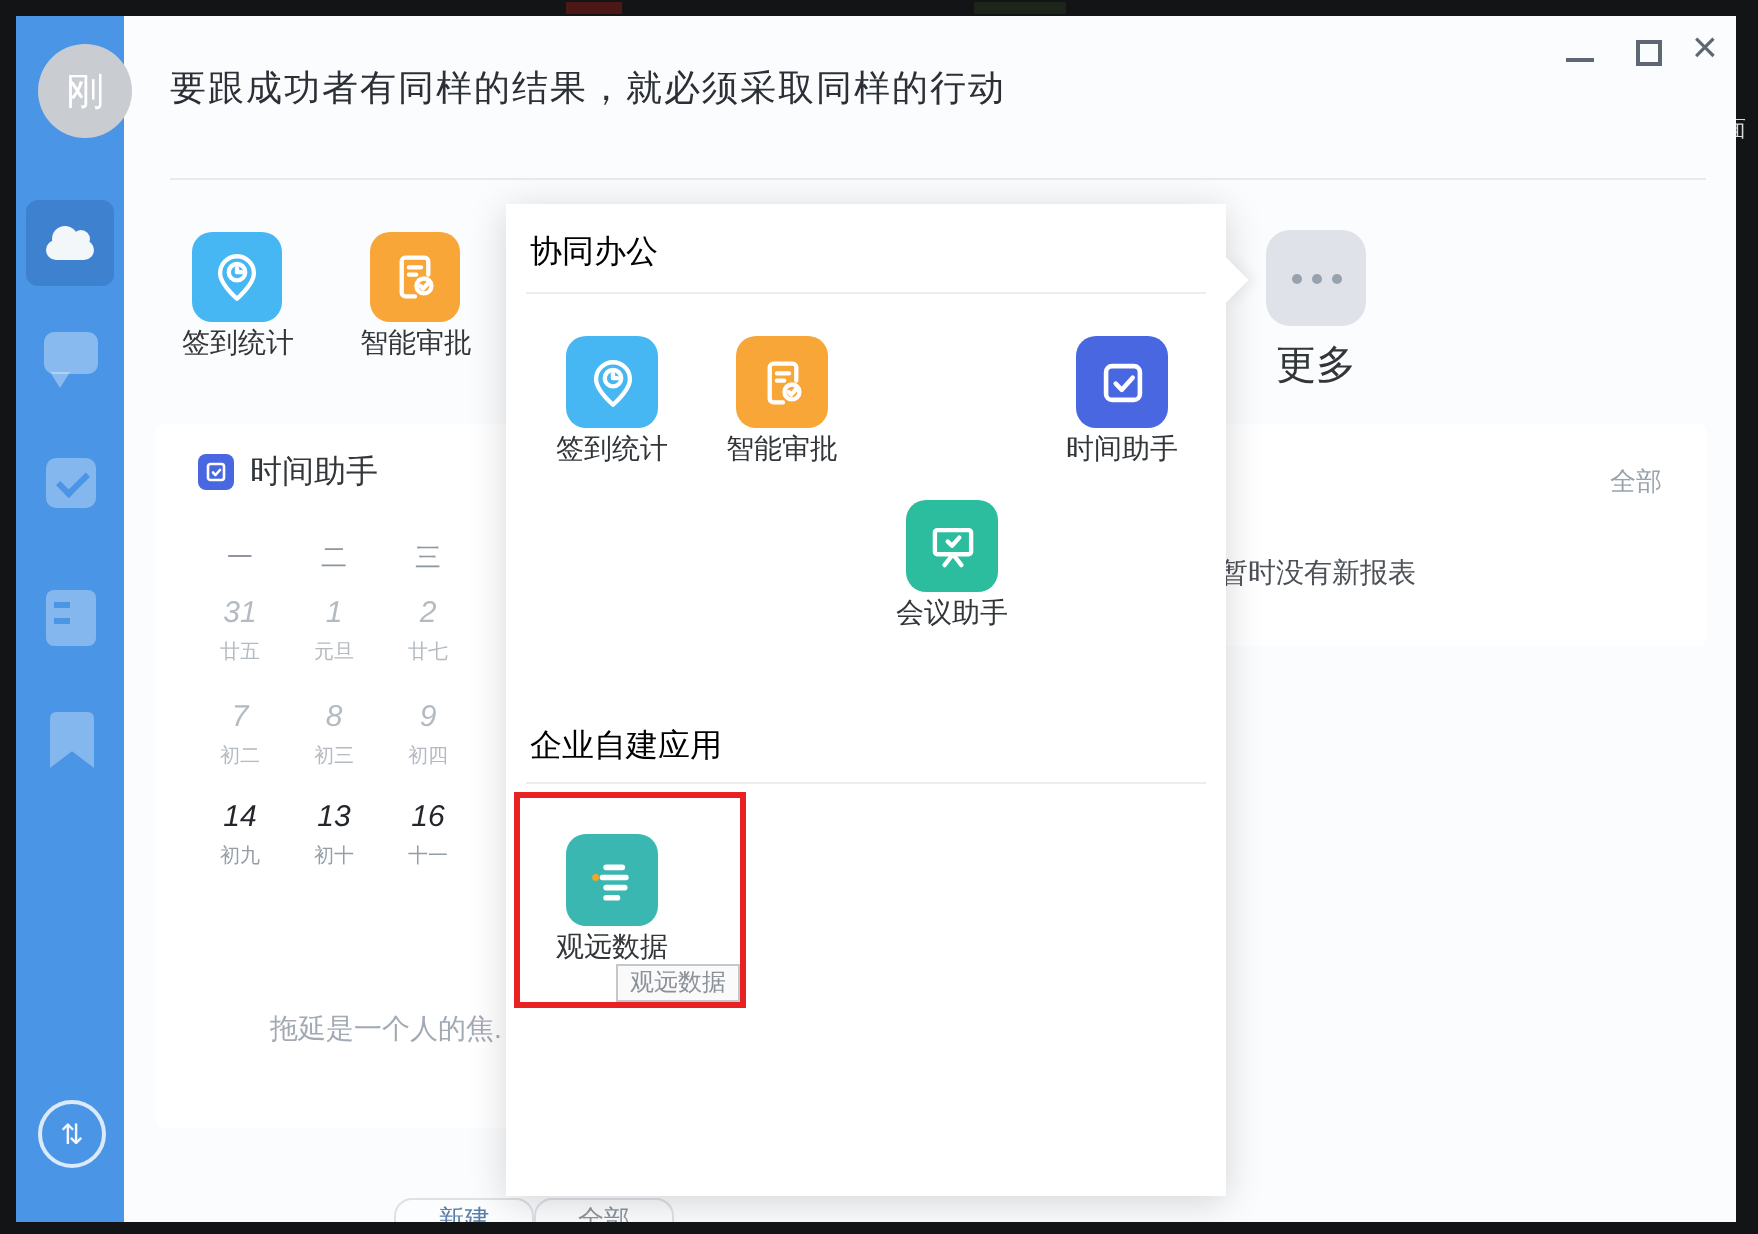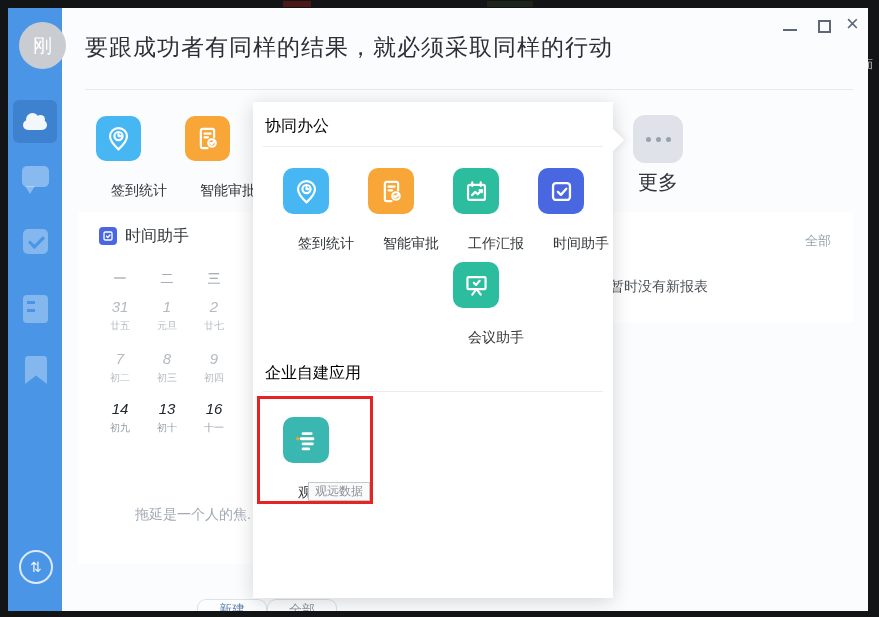--- a/index.html
+++ b/index.html
@@ -24,31 +24,31 @@
   .nav-check:after { content:""; position:absolute; left:6px; top:7px; width:12px; height:6px; border-left:3px solid #4a95e6; border-bottom:3px solid #4a95e6; transform:rotate(-45deg); }
   .nav-book { position:absolute; left:15px; top:287px; width:25px; height:28px; background:rgba(255,255,255,.32); border-radius:4px; }
   .nav-book:before { content:""; position:absolute; left:4px; top:6px;  width:8px; height:3px; background:#4a95e6; }
   .nav-book:after  { content:""; position:absolute; left:4px; top:14px; width:8px; height:3px; background:#4a95e6; }
   .nav-bm { position:absolute; left:17px; top:348px; width:22px; height:28px; background:rgba(255,255,255,.32);
             clip-path:polygon(0 0,100% 0,100% 100%,50% 70%,0 100%); border-radius:3px 3px 0 0; }
   .nav-sync { position:absolute; left:11px; top:542px; width:34px; height:34px; border:2px solid rgba(255,255,255,.8); border-radius:50%;
               color:rgba(255,255,255,.92); font-size:14px; display:flex; align-items:center; justify-content:center; }
 
   
-  .title { position:absolute; left:77px; top:24px; font-size:23px; color:#2c3036; letter-spacing:1px; white-space:nowrap; }
+  .title { position:absolute; left:77px; top:24px; font-size:18px; color:#2c3036; letter-spacing:1px; white-space:nowrap; }
   .hdr-divider { position:absolute; left:77px; top:81px; width:768px; height:1px; background:#e9eaec; }
   .win-min { position:absolute; left:775px; top:21px; width:14px; height:2px; background:#5d6874; }
   .win-max { position:absolute; left:810px; top:12px; width:13px; height:13px; border:2px solid #5d6874; }
   .win-close { position:absolute; left:838px; top:3px; font-size:22px; color:#5d6874; }
 
   
   .app { position:absolute; width:46px; }
   .tile { width:46px; height:46px; border-radius:10px; display:flex; align-items:center; justify-content:center; }
   .tile svg { width:29px; height:29px; }
-  .tile-label { margin-top:21px; width:96px; margin-left:-25px; text-align:right; font-size:14px; color:#323639; white-space:nowrap; }
+  .tile-label { margin-top:2px; width:96px; margin-left:-25px; text-align:center; font-size:14px; color:#323639; white-space:nowrap; }
   .tile-45 .tile { width:45px; height:45px; }
 
   .more-btn { position:absolute; left:625px; top:107px; width:50px; height:48px; background:#dfe3e9; border-radius:12px;
               display:flex; align-items:center; justify-content:center; }
   .dots { display:flex; gap:5px; }
   .dots i { width:5px; height:5px; border-radius:50%; background:#98a2ad; }
   .more-label { position:absolute; left:613px; top:161px; width:74px; text-align:center; font-size:20px; color:#323639; }
 
   
   .card { position:absolute; background:#fff; border-radius:4px; }
@@ -237,45 +237,34 @@
           <svg viewBox="0 0 24 24" fill="none" stroke="#fff" stroke-width="1.8" stroke-linecap="round" stroke-linejoin="round">
             <path d="M17.5 11V5.5A1.5 1.5 0 0 0 16 4H8A1.5 1.5 0 0 0 6.5 5.5v13A1.5 1.5 0 0 0 8 20h4"></path>
             <path d="M9.5 8h5M9.5 11h3"></path>
               <circle cx="15.7" cy="15.7" r="3.1"></circle>
               <path d="M14.3 15.7l1.1 1.1 1.9-2.1"></path>
           </svg>
         </div>
         <div class="tile-label">智能审批</div>
       </div>
 
-      <div class="app" style="left:200px;top:66px;">
-        <div class="tile" style="background: rgb(44, 189, 158);">
-          <svg viewBox="0 0 24 24" fill="none" stroke="#fff" stroke-width="1.8" stroke-linecap="round" stroke-linejoin="round">
-            <rect x="5" y="6.5" width="14" height="12.5" rx="1.5"></rect>
-              <path d="M8.5 4.5v3M15.5 4.5v3"></path>
-            <path d="M8.3 15l2.7-2.7 2 2 3.2-3.3"></path>
-              <path d="M14.5 10.8h1.9v1.9"></path>
-          </svg>
-        </div>
-        <div class="tile-label">工作汇报</div>
-      </div>
 
       <div class="app" style="left:285px;top:66px;">
         <div class="tile" style="background: rgb(74, 103, 226);">
           <svg viewBox="0 0 24 24" fill="none" stroke="#fff" stroke-width="1.9" stroke-linecap="round" stroke-linejoin="round">
             <rect x="5" y="5" width="14" height="14" rx="2.5"></rect>
               <path d="M9 12.3l2.5 2.5 4.5-5"></path>
           </svg>
         </div>
         <div class="tile-label">时间助手</div>
       </div>
 
 
 
-      <div class="app" style="left:200px;top:160px;font-family:Liberation Serif, serif;">
+      <div class="app" style="left:200px;top:148px;font-family:Liberation Serif, serif;">
         <div class="tile" style="background: rgb(44, 189, 158);">
           <svg viewBox="0 0 24 24" fill="none" stroke="#fff" stroke-width="1.8" stroke-linecap="round" stroke-linejoin="round">
             <rect x="4.5" y="5" width="15" height="10" rx="1"></rect>
               <path d="M9.8 9.7l1.8 1.8 3-3.4"></path>
             <path d="M8.5 19.5l3.5-4.5M15.5 19.5L12 15"></path>
           </svg>
         </div>
         <div class="tile-label">会议助手</div>
       </div>
 

